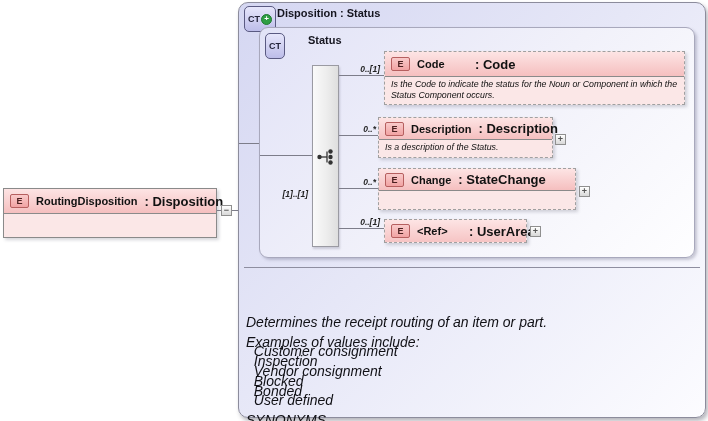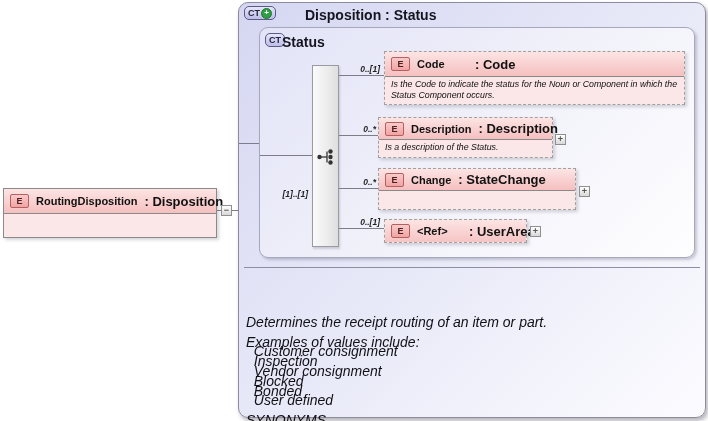--- a/index.html
+++ b/index.html
@@ -19,21 +19,21 @@
     border:1px solid #a8a8bc;border-radius:9px;
     background:linear-gradient(135deg,#e2e3f7 0%,#f1f1fa 50%,#fefeff 100%);
     box-shadow:2px 2px 3px rgba(60,60,90,0.25);
   }
   
   .ct-icon{
     position:absolute;display:inline-flex;align-items:center;justify-content:center;
     height:14px;border:1px solid #5a5a82;border-radius:5px;
     background:linear-gradient(#e6e6fb,#bdbde9);
     font-size:9px;font-weight:bold;color:#23233a;letter-spacing:0;
-    box-sizing:border-box;padding:0 3px;gap:1px;
+    box-sizing:border-box;padding:12px 3px;gap:1px;
   }
   .plusbadge{
     display:inline-block;width:9px;height:9px;border-radius:50%;
     background:#2f9e44;border:1px solid #1e7a30;color:#ffffff;
     font-size:8px;line-height:8px;font-weight:bold;text-align:center;
   }
   .eicon{
     display:inline-flex;align-items:center;justify-content:center;flex:0 0 auto;
     width:17px;height:12px;border:1px solid #b65f5f;border-radius:2px;
     background:linear-gradient(#f9caca,#f1a3a3);
@@ -69,22 +69,22 @@
     background:linear-gradient(to right,#fafafa 0%,#ededed 55%,#dedede 100%);
     box-shadow:1px 2px 2px rgba(90,90,110,0.25);
   }
   .expander{
     position:absolute;width:11px;height:11px;box-sizing:border-box;
     border:1px solid #8f8f8f;background:linear-gradient(#ffffff,#d8d8d8);
     font-size:9px;line-height:9px;font-weight:bold;color:#555;
     display:flex;align-items:center;justify-content:center;
   }
   
-  .panel-title{position:absolute;left:277px;top:7px;font-size:14px;font-weight:bold;color:#15151f;padding-left:28px;}
-  .inner-title{position:absolute;left:282px;top:34px;font-size:14px;font-weight:bold;color:#15151f;}
+  .panel-title{position:absolute;left:277px;top:7px;font-size:11px;font-weight:bold;color:#15151f;}
+  .inner-title{position:absolute;left:308px;top:34px;font-size:11px;font-weight:bold;color:#15151f;}
   .doc-divider{position:absolute;left:244px;top:267px;width:456px;height:1px;background:#8e8ea0;}
   .doc-text{
     position:absolute;left:246px;top:270px;width:452px;
     font-size:14px;line-height:9.8px;font-style:italic;color:#101015;
     white-space:pre-wrap;
     margin-top:48px;
   }
   .seq-icon-svg{position:absolute;left:3px;top:82px;}
 </style>
 </head>

